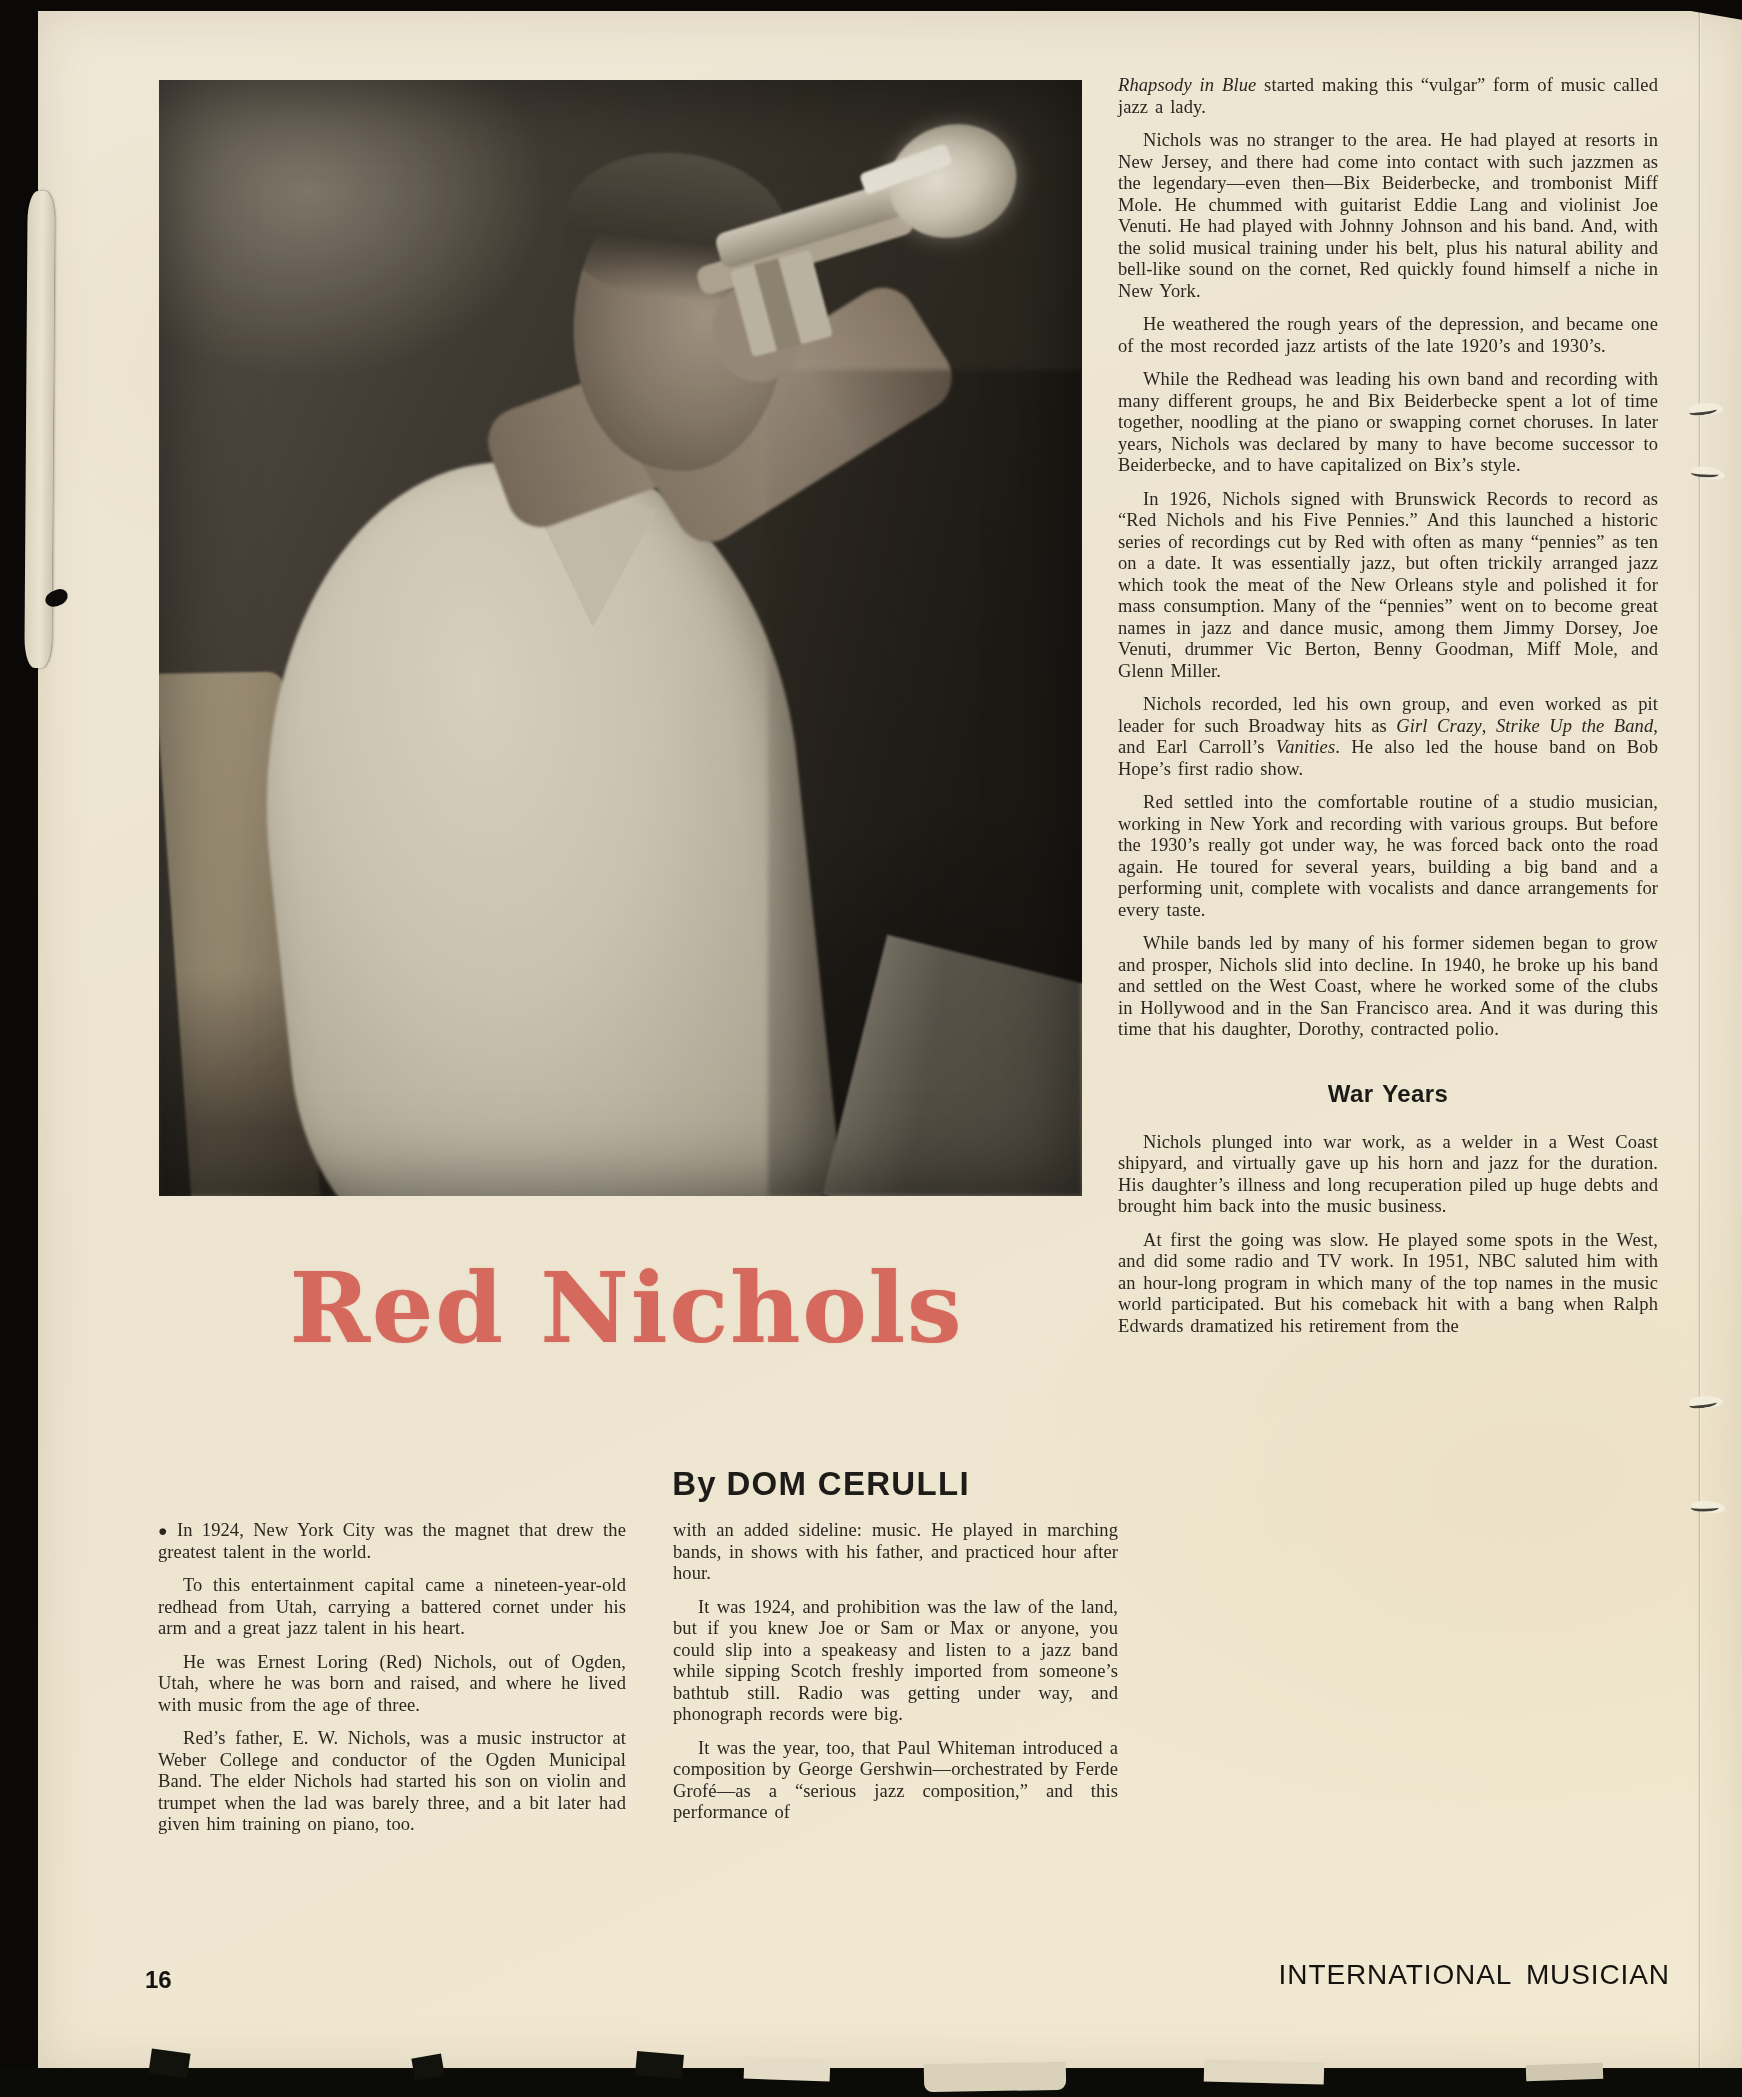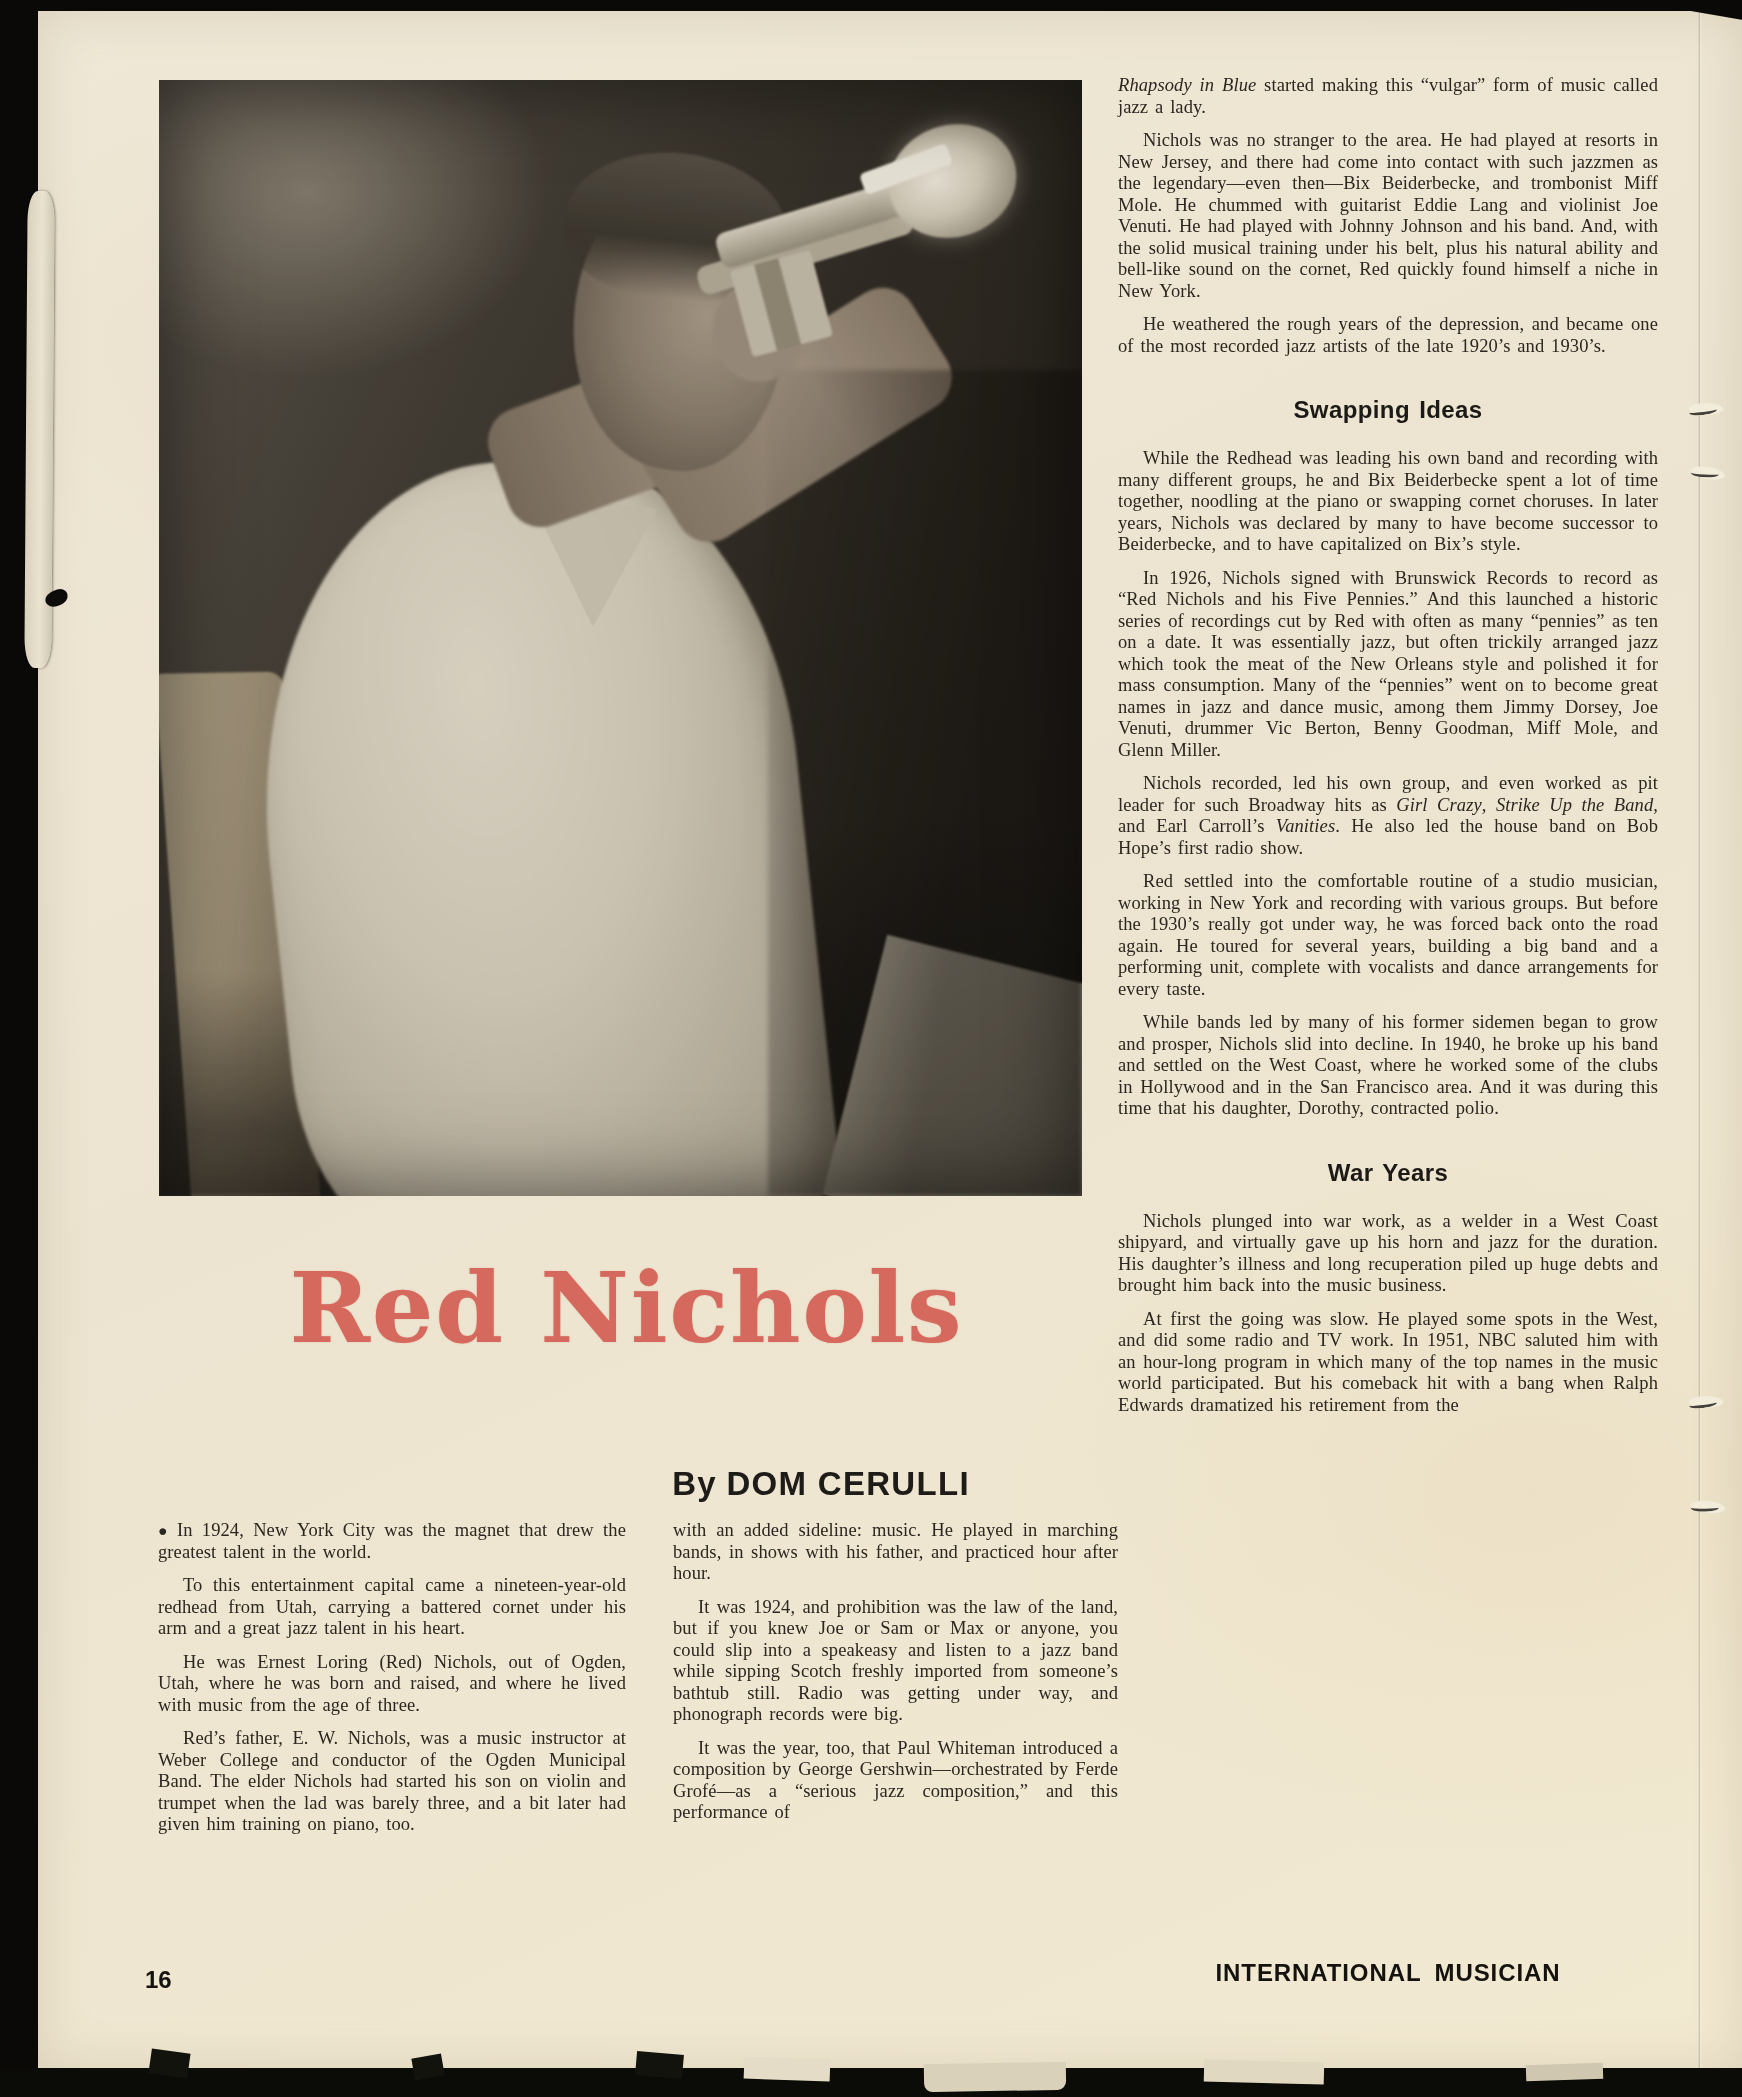--- a/index.html
+++ b/index.html
@@ -104,23 +104,23 @@
   .col-left{left:108px;top:1497px;width:492px;}
   .col-mid{left:623px;top:1497px;width:469px;}
   .col-right{left:1068px;top:52px;width:564px;}
   
   .pagenum{
     position:absolute;left:107px;top:1955px;
     font-family:"Liberation Sans","DejaVu Sans",sans-serif;font-weight:bold;
     font-size:24px;color:#15130f;
   }
   .footer{
-    position:absolute;left:1068px;top:1948px;width:564px;text-align:center;
-    font-family:"Liberation Sans","DejaVu Sans",sans-serif;font-weight:bold;
-    font-size:24px;letter-spacing:0.9px;word-spacing:6px;color:#15130f;
+    position:absolute;left:1068px;top:1948px;width:564px;text-align:right;
+    font-family:"Liberation Sans","DejaVu Sans",sans-serif;font-weight:normal;
+    font-size:28px;letter-spacing:0.9px;word-spacing:6px;color:#15130f;
   }
   
   .stitch{position:absolute;width:34px;height:12px;background:#f2ecdb;border-radius:50%;}
   .stitch::before{content:'';display:block;margin-top:3.4px;width:82%;height:5.2px;
     border-radius:50%;border-bottom:3.4px solid #43413a;transform:rotate(-7deg);}
   .st1{left:1651px;top:392px;}
   .st2{left:1653px;top:456px;transform:rotate(10deg);}
   .st3{left:1651px;top:1385px;}
   .st4{left:1653px;top:1490px;transform:rotate(6deg);}
   .ink-blob{position:absolute;left:45px;top:590px;width:23px;height:16.3px;
@@ -183,21 +183,20 @@
     </div>
   <div class="col col-mid">
       <p class=""><span>with an added sideline: music. He played in marching bands, in shows with his father, and practiced hour after hour.</span></p>
       <p class="ind"><span>It was 1924, and prohibition was the law of the land, but if you knew Joe or Sam or Max or anyone, you could slip into a speakeasy and listen to a jazz band while sipping Scotch freshly imported from someone’s bathtub still. Radio was getting under way, and phonograph records were big.</span></p>
       <p class="ind"><span>It was the year, too, that Paul Whiteman introduced a composition by George Gershwin—orchestrated by Ferde Grofé—as a “serious jazz composition,” and this performance of</span></p>
     </div>
   <div class="col col-right">
       <p class=""><i>Rhapsody in Blue</i><span> started making this “vulgar” form of music called jazz a lady.</span></p>
       <p class="ind"><span>Nichols was no stranger to the area. He had played at resorts in New Jersey, and there had come into contact with such jazzmen as the legendary—even then—Bix Beiderbecke, and trombonist Miff Mole. He chummed with guitarist Eddie Lang and violinist Joe Venuti. He had played with Johnny Johnson and his band. And, with the solid musical training under his belt, plus his natural ability and bell-like sound on the cornet, Red quickly found himself a niche in New York.</span></p>
       <p class="ind"><span>He weathered the rough years of the depression, and became one of the most recorded jazz artists of the late 1920’s and 1930’s.</span></p>
-      <h3 class="sec-heading">Swapping Ideas</h3>
       <p class="ind"><span>While the Redhead was leading his own band and recording with many different groups, he and Bix Beiderbecke spent a lot of time together, noodling at the piano or swapping cornet choruses. In later years, Nichols was declared by many to have become successor to Beiderbecke, and to have capitalized on Bix’s style.</span></p>
       <p class="ind"><span>In 1926, Nichols signed with Brunswick Records to record as “Red Nichols and his Five Pennies.” And this launched a historic series of recordings cut by Red with often as many “pennies” as ten on a date. It was essentially jazz, but often trickily arranged jazz which took the meat of the New Orleans style and polished it for mass consumption. Many of the “pennies” went on to become great names in jazz and dance music, among them Jimmy Dorsey, Joe Venuti, drummer Vic Berton, Benny Goodman, Miff Mole, and Glenn Miller.</span></p>
       <p class="ind"><span>Nichols recorded, led his own group, and even worked as pit leader for such Broadway hits as </span><i>Girl Crazy</i><span>, </span><i>Strike Up the Band</i><span>, and Earl Carroll’s </span><i>Vanities</i><span>. He also led the house band on Bob Hope’s first radio show.</span></p>
       <p class="ind"><span>Red settled into the comfortable routine of a studio musician, working in New York and recording with various groups. But before the 1930’s really got under way, he was forced back onto the road again. He toured for several years, building a big band and a performing unit, complete with vocalists and dance arrangements for every taste.</span></p>
       <p class="ind"><span>While bands led by many of his former sidemen began to grow and prosper, Nichols slid into decline. In 1940, he broke up his band and settled on the West Coast, where he worked some of the clubs in Hollywood and in the San Francisco area. And it was during this time that his daughter, Dorothy, contracted polio.</span></p>
       <h3 class="sec-heading">War Years</h3>
       <p class="ind"><span>Nichols plunged into war work, as a welder in a West Coast shipyard, and virtually gave up his horn and jazz for the duration. His daughter’s illness and long recuperation piled up huge debts and brought him back into the music business.</span></p>
       <p class="ind"><span>At first the going was slow. He played some spots in the West, and did some radio and TV work. In 1951, NBC saluted him with an hour-long program in which many of the top names in the music world participated. But his comeback hit with a bang when Ralph Edwards dramatized his retirement from the</span></p>
     </div>
 

